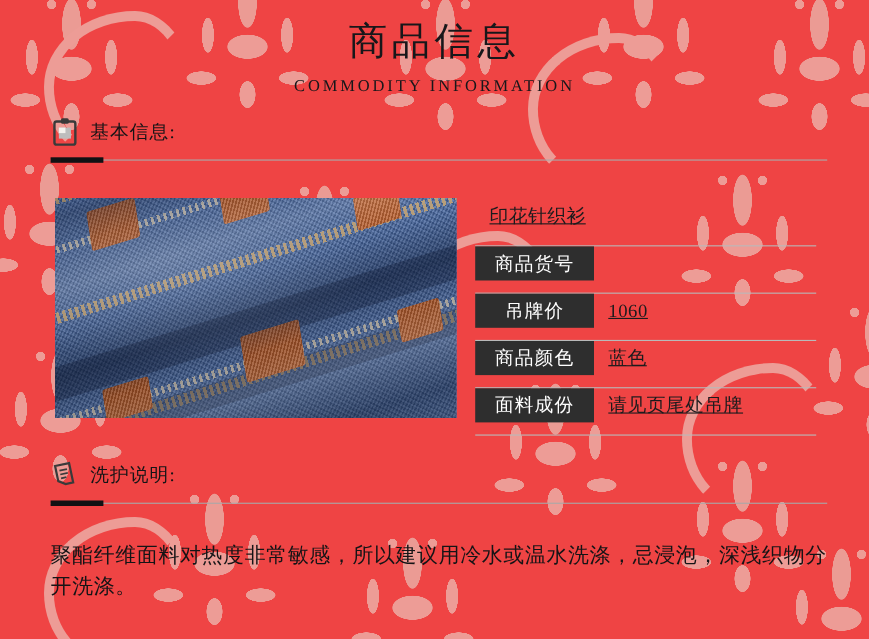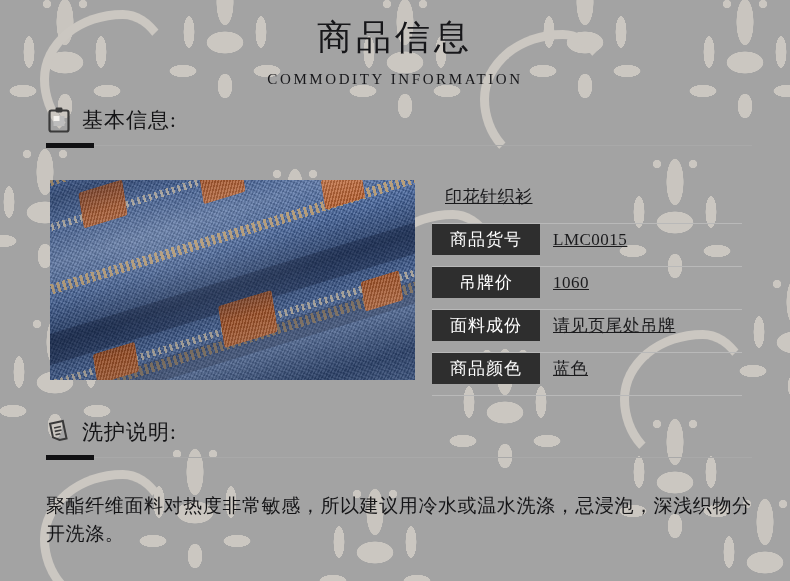--- a/index.html
+++ b/index.html
@@ -12,21 +12,21 @@
     overflow: hidden;
     font-family: "Liberation Serif", "DejaVu Serif", serif;
     background: #f8f6f3;
   }
 
   
   #page {
     position: relative;
     width: 790px;
     height: 581px;
-    background-color: #a3a3a3;
+    background-color: #ef4444;
     overflow: hidden;
   }
   .damask {
     position: absolute;
     inset: 0;
     pointer-events: none;
     opacity: 0.55;
   }
   .damask .motif {
     position: absolute;
@@ -89,21 +89,21 @@
     height: 32px;
   }
   .sec-icon {
     width: 26px;
     height: 28px;
     margin-right: 10px;
     flex: none;
     display: block;
   }
   .sec-title {
-    font-size: 21px;
+    font-size: 17px;
     color: #141416;
     letter-spacing: 1px;
     line-height: 28px;
   }
   .sec-rule {
     position: relative;
     height: 6px;
     margin-top: 7px;
   }
   .sec-rule .thin {
@@ -322,36 +322,35 @@
   </div>
 
   <div id="info-table">
 
     <div class="info-row">
       <div class="info-value">印花针织衫</div>
     </div>
 
     <div class="info-row">
       <div class="info-label">商品货号</div>
-      <div class="info-value">LMC0015</div>
     </div>
 
     <div class="info-row">
       <div class="info-label">吊牌价</div>
       <div class="info-value">1060</div>
     </div>
 
     <div class="info-row">
+      <div class="info-label">商品颜色</div>
+      <div class="info-value">蓝色</div>
+    </div>
+
+    <div class="info-row">
       <div class="info-label">面料成份</div>
       <div class="info-value">请见页尾处吊牌</div>
-    </div>
-
-    <div class="info-row">
-      <div class="info-label">商品颜色</div>
-      <div class="info-value">蓝色</div>
     </div>
 
   </div>
 
   <div class="section" style="top:416px;">
     <div class="sec-row">
       <svg class="sec-icon" viewBox="0 0 26 28">
         <g transform="rotate(-12 13 14)">
           <path d="M6 4 L19 4 L19 22 L12 22 L6 18 Z" fill="none" stroke="#3a3a3a" stroke-width="2"></path>
           <line x1="9" y1="9" x2="16" y2="9" stroke="#3a3a3a" stroke-width="1.6"></line>

